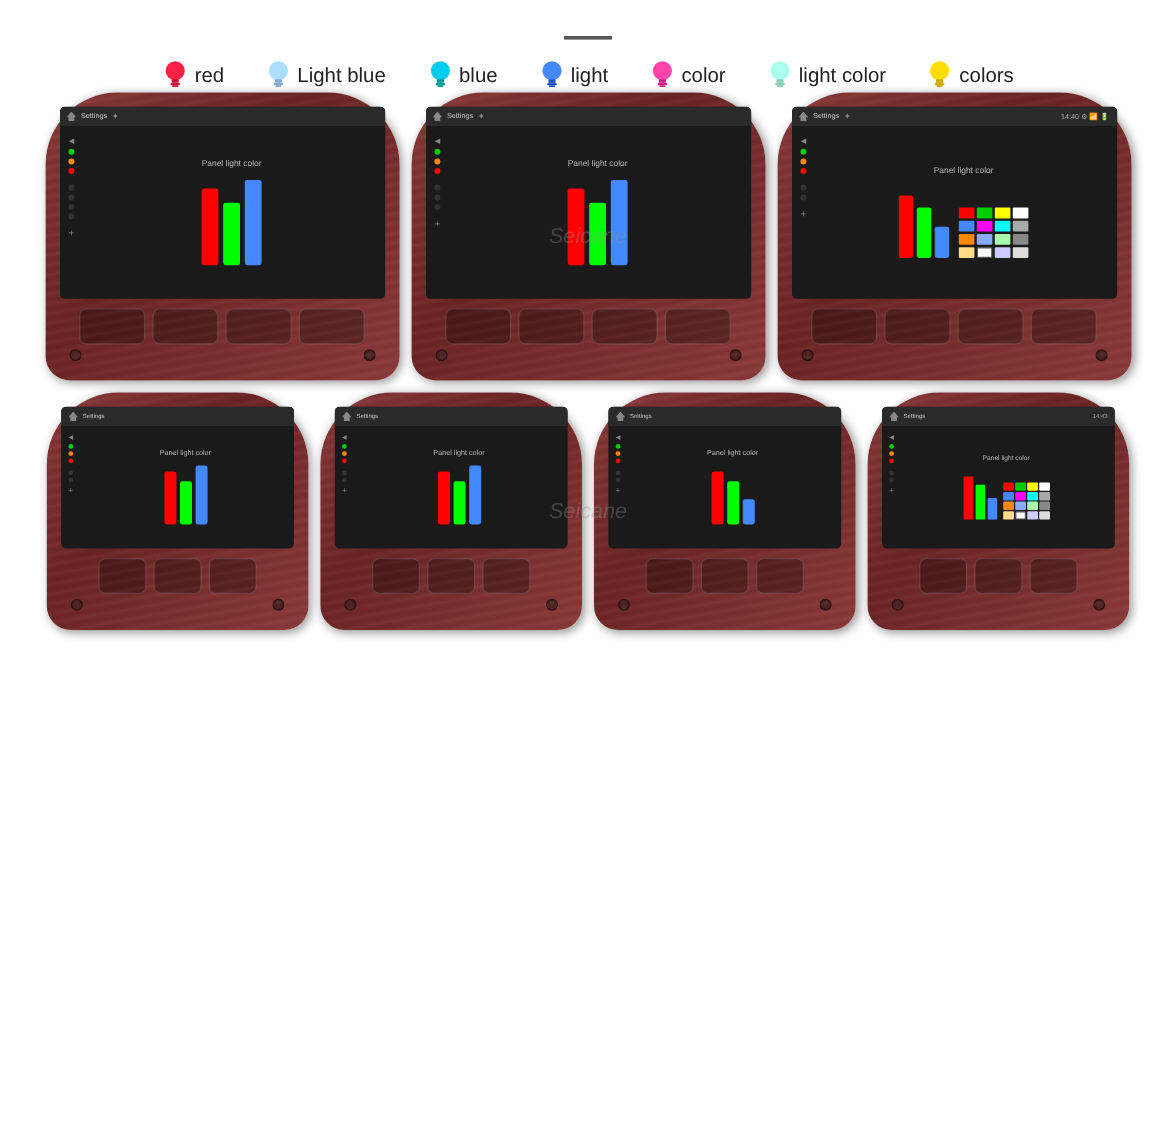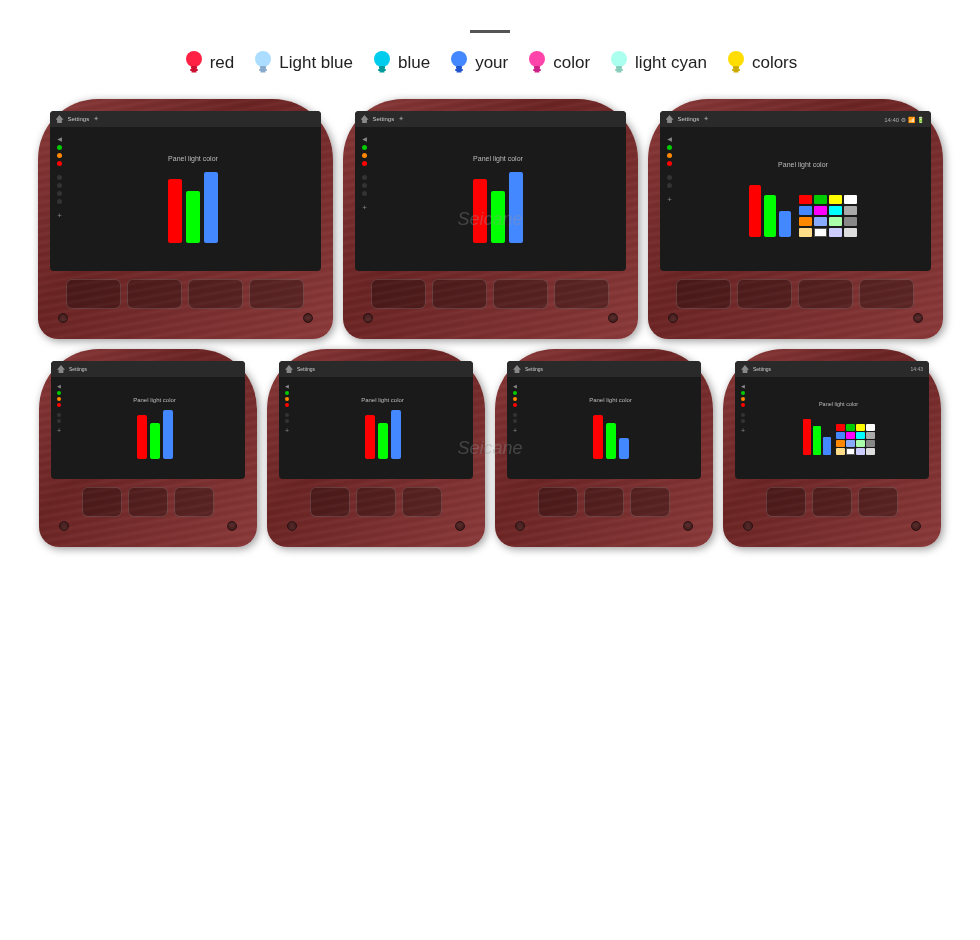--- a/index.html
+++ b/index.html
@@ -41,22 +41,21 @@
       text-align: center;
       line-height: 1.6;
       max-width: 860px;
       margin: 0 auto 18px;
     }
 
     .color-list {
       display: flex;
       align-items: flex-end;
       justify-content: center;
-      gap: 18px;
-      margin-bottom: 22px;
+      gap: 34px;
       flex-wrap: wrap;
     }
 
     .color-item {
       display: flex;
       align-items: center;
       gap: 5px;
       font-size: 17px;
       color: #222;
     }
@@ -249,41 +248,41 @@
       <span>blue</span>
     </div>
 
     <div class="color-item">
       <svg class="bulb-icon" viewBox="0 0 22 28">
         <circle cx="11" cy="10" r="8" fill="#4488ff"></circle>
         <rect x="8" y="17" width="6" height="3" rx="1" fill="#2255cc"></rect>
         <rect x="7" y="20" width="8" height="2" rx="1" fill="#2255cc"></rect>
         <rect x="8.5" y="22" width="5" height="1.5" rx="0.5" fill="#2255cc"></rect>
       </svg>
-      <span>your</span>
+      <span>light</span>
     </div>
 
     <div class="color-item">
       <svg class="bulb-icon" viewBox="0 0 22 28">
         <circle cx="11" cy="10" r="8" fill="#ff44aa"></circle>
         <rect x="8" y="17" width="6" height="3" rx="1" fill="#cc2288"></rect>
         <rect x="7" y="20" width="8" height="2" rx="1" fill="#cc2288"></rect>
         <rect x="8.5" y="22" width="5" height="1.5" rx="0.5" fill="#cc2288"></rect>
       </svg>
       <span>color</span>
     </div>
 
     <div class="color-item">
       <svg class="bulb-icon" viewBox="0 0 22 28">
         <circle cx="11" cy="10" r="8" fill="#aaffee"></circle>
         <rect x="8" y="17" width="6" height="3" rx="1" fill="#88ccbb"></rect>
         <rect x="7" y="20" width="8" height="2" rx="1" fill="#88ccbb"></rect>
         <rect x="8.5" y="22" width="5" height="1.5" rx="0.5" fill="#88ccbb"></rect>
       </svg>
-      <span>light cyan</span>
+      <span>light color</span>
     </div>
 
     <div class="color-item">
       <svg class="bulb-icon" viewBox="0 0 22 28">
         <circle cx="11" cy="10" r="8" fill="#ffdd00"></circle>
         <rect x="8" y="17" width="6" height="3" rx="1" fill="#ccaa00"></rect>
         <rect x="7" y="20" width="8" height="2" rx="1" fill="#ccaa00"></rect>
         <rect x="8.5" y="22" width="5" height="1.5" rx="0.5" fill="#ccaa00"></rect>
       </svg>
       <span>colors</span>

